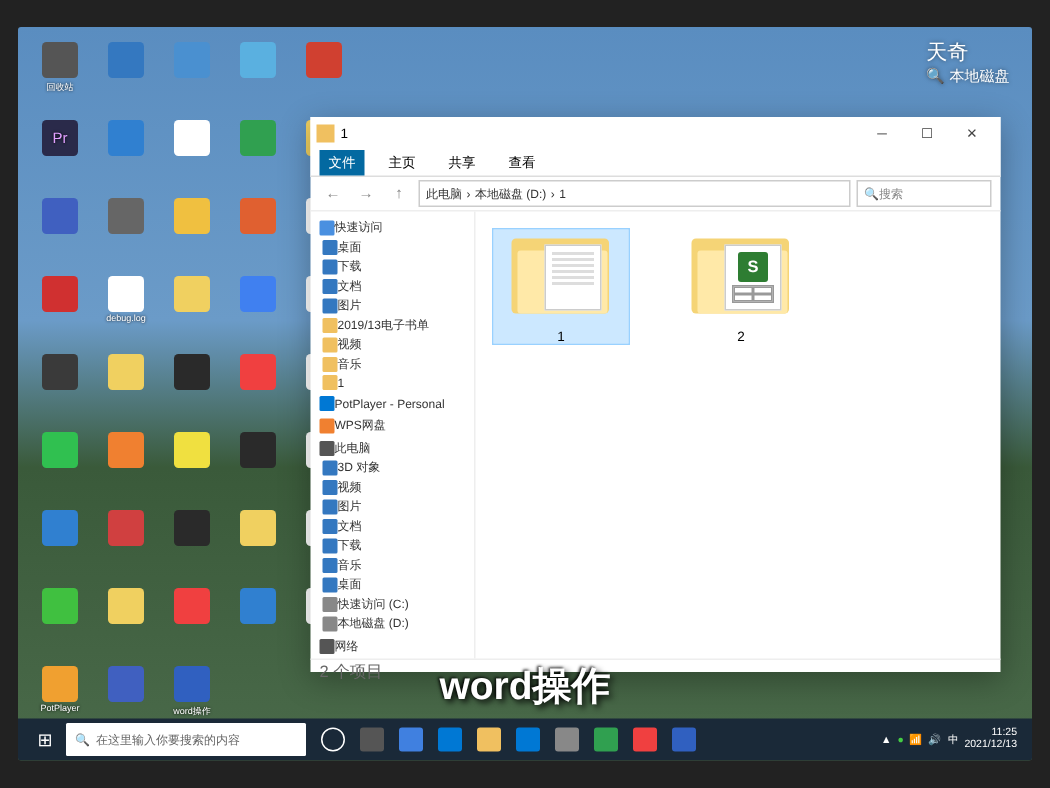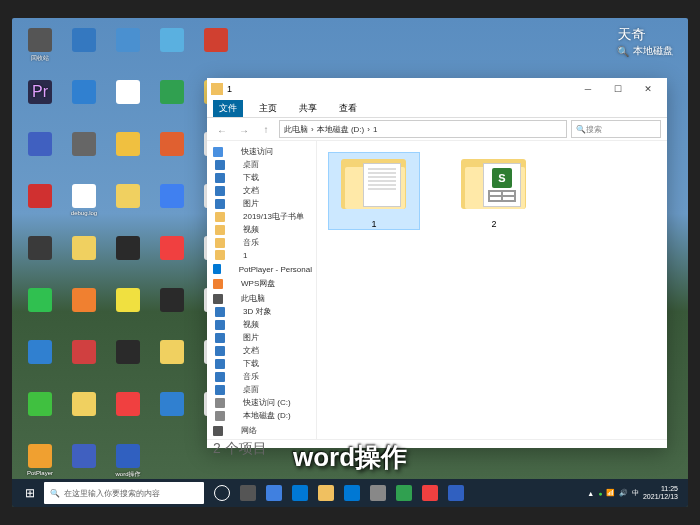--- a/index.html
+++ b/index.html
@@ -17,36 +17,36 @@
 .winbtn{width:30px;height:22px;display:flex;align-items:center;justify-content:center;font-size:9px;color:#444}
 .ribbon{height:20px;background:#fff;border-bottom:1px solid #ddd;display:flex;align-items:center;padding:0 6px;font-size:9px;gap:10px}
 .ribbon .tab{padding:2px 6px}
 .ribbon .tab.active{background:#0369a1;color:#fff}
 .addrbar{height:24px;display:flex;align-items:center;padding:2px 6px;gap:4px;border-bottom:1px solid #eee}
 .navbtn{width:18px;height:18px;display:flex;align-items:center;justify-content:center;color:#888;font-size:10px}
 .crumbs{flex:1;height:18px;border:1px solid #ccc;display:flex;align-items:center;padding:0 4px;font-size:8px;gap:3px;color:#333}
 .search{width:90px;height:18px;border:1px solid #ccc;font-size:8px;padding:0 4px;color:#888;display:flex;align-items:center}
 .body{flex:1;display:flex}
 .sidebar{width:110px;border-right:1px solid #eee;overflow:hidden;padding:2px 0;font-size:8px}
-.sb-item{padding:1px 4px 1px 8px;display:flex;align-items:center;gap:18px;color:#333;white-space:nowrap}
+.sb-item{padding:1px 4px 1px 8px;display:flex;align-items:center;gap:0;color:#333;white-space:nowrap}
 .sb-item.group{padding-left:6px;font-weight:normal;margin-top:2px}
 .sb-item .sicon{width:10px;height:10px;border-radius:1px}
 .content{flex:1;padding:12px;display:flex;gap:30px;align-items:flex-start}
 .fitem{width:90px;display:flex;flex-direction:column;align-items:center;font-size:9px;gap:6px}
 .fitem.selected{background:#cce8ff;outline:1px solid #99d1ff}
 .folder-ic{width:70px;height:60px;position:relative}
 .folder-back{position:absolute;width:65px;height:50px;background:#f5d476;border-radius:3px;top:6px;left:2px}
 .folder-front{position:absolute;width:60px;height:42px;background:#ffe9a8;border-radius:2px;top:14px;left:6px}
 .doc-overlay{position:absolute;width:38px;height:44px;background:#fff;border:1px solid #ccc;top:10px;right:8px;display:flex;flex-direction:column;padding:4px;gap:2px}
 .doc-overlay .line{height:2px;background:#ddd}
 .xls-overlay{position:absolute;width:38px;height:44px;background:#fff;border:1px solid #ccc;top:10px;right:8px;display:flex;flex-direction:column;align-items:center;justify-content:center}
 .xls-badge{width:20px;height:20px;background:#2e7d32;color:#fff;font-size:11px;font-weight:bold;display:flex;align-items:center;justify-content:center;border-radius:2px}
 .xls-grid{width:28px;height:12px;border:1px solid #999;margin-top:2px;display:grid;grid-template-columns:1fr 1fr;grid-template-rows:1fr 1fr}
 .xls-grid div{border:0.5px solid #999}
-.statusbar{height:18px;border-top:1px solid #eee;font-size:14px;padding:0 6px;display:flex;align-items:center;color:#666}
+.statusbar{height:18px;border-top:1px solid #eee;font-size:11px;padding:0 6px;display:flex;align-items:center;color:#666}
 .taskbar{position:absolute;bottom:0;left:0;right:0;height:28px;background:#1a2938;display:flex;align-items:center;padding:0 4px}
 .startbtn{width:28px;height:28px;display:flex;align-items:center;justify-content:center;color:#fff;font-size:12px}
 .searchbox{width:160px;height:22px;background:#fff;border-radius:1px;display:flex;align-items:center;padding:0 6px;font-size:8px;color:#666;gap:4px}
 .tb-icons{display:flex;gap:2px;margin-left:6px}
 .tb-icon{width:24px;height:24px;display:flex;align-items:center;justify-content:center}
 .tb-icon .sq{width:16px;height:16px;border-radius:2px}
 .tray{margin-left:auto;display:flex;align-items:center;gap:4px;color:#fff;font-size:7px;padding-right:6px}
 .tray .clock{text-align:right;line-height:1.1}
 .caption{position:absolute;bottom:32px;left:0;right:0;text-align:center;color:#fff;font-size:26px;font-weight:bold;text-shadow:2px 2px 4px rgba(0,0,0,0.9),-1px -1px 2px rgba(0,0,0,0.9);z-index:200}
 </style>
@@ -73,21 +73,21 @@
     <div class="di">
         <div class="ic" style="background:#4a90d0"></div>
       </div>
     <div class="di">
         <div class="ic" style="background:#5ab0e0"></div>
       </div>
     <div class="di">
         <div class="ic" style="background:#d04030"></div>
       </div>
     <div class="di">
-        <div class="ic" style="background:#2a2a4a;color:#e0a0ff;font-size:16px;display:flex;align-items:center;justify-content:center">Pr</div>
+        <div class="ic" style="background:#2a2a4a;color:#e0a0ff;font-size:10px;display:flex;align-items:center;justify-content:center">Pr</div>
       </div>
     <div class="di">
         <div class="ic" style="background:#3080d0"></div>
       </div>
     <div class="di">
         <div class="ic" style="background:#fff"></div>
       </div>
     <div class="di">
         <div class="ic" style="background:#30a050"></div>
       </div>

